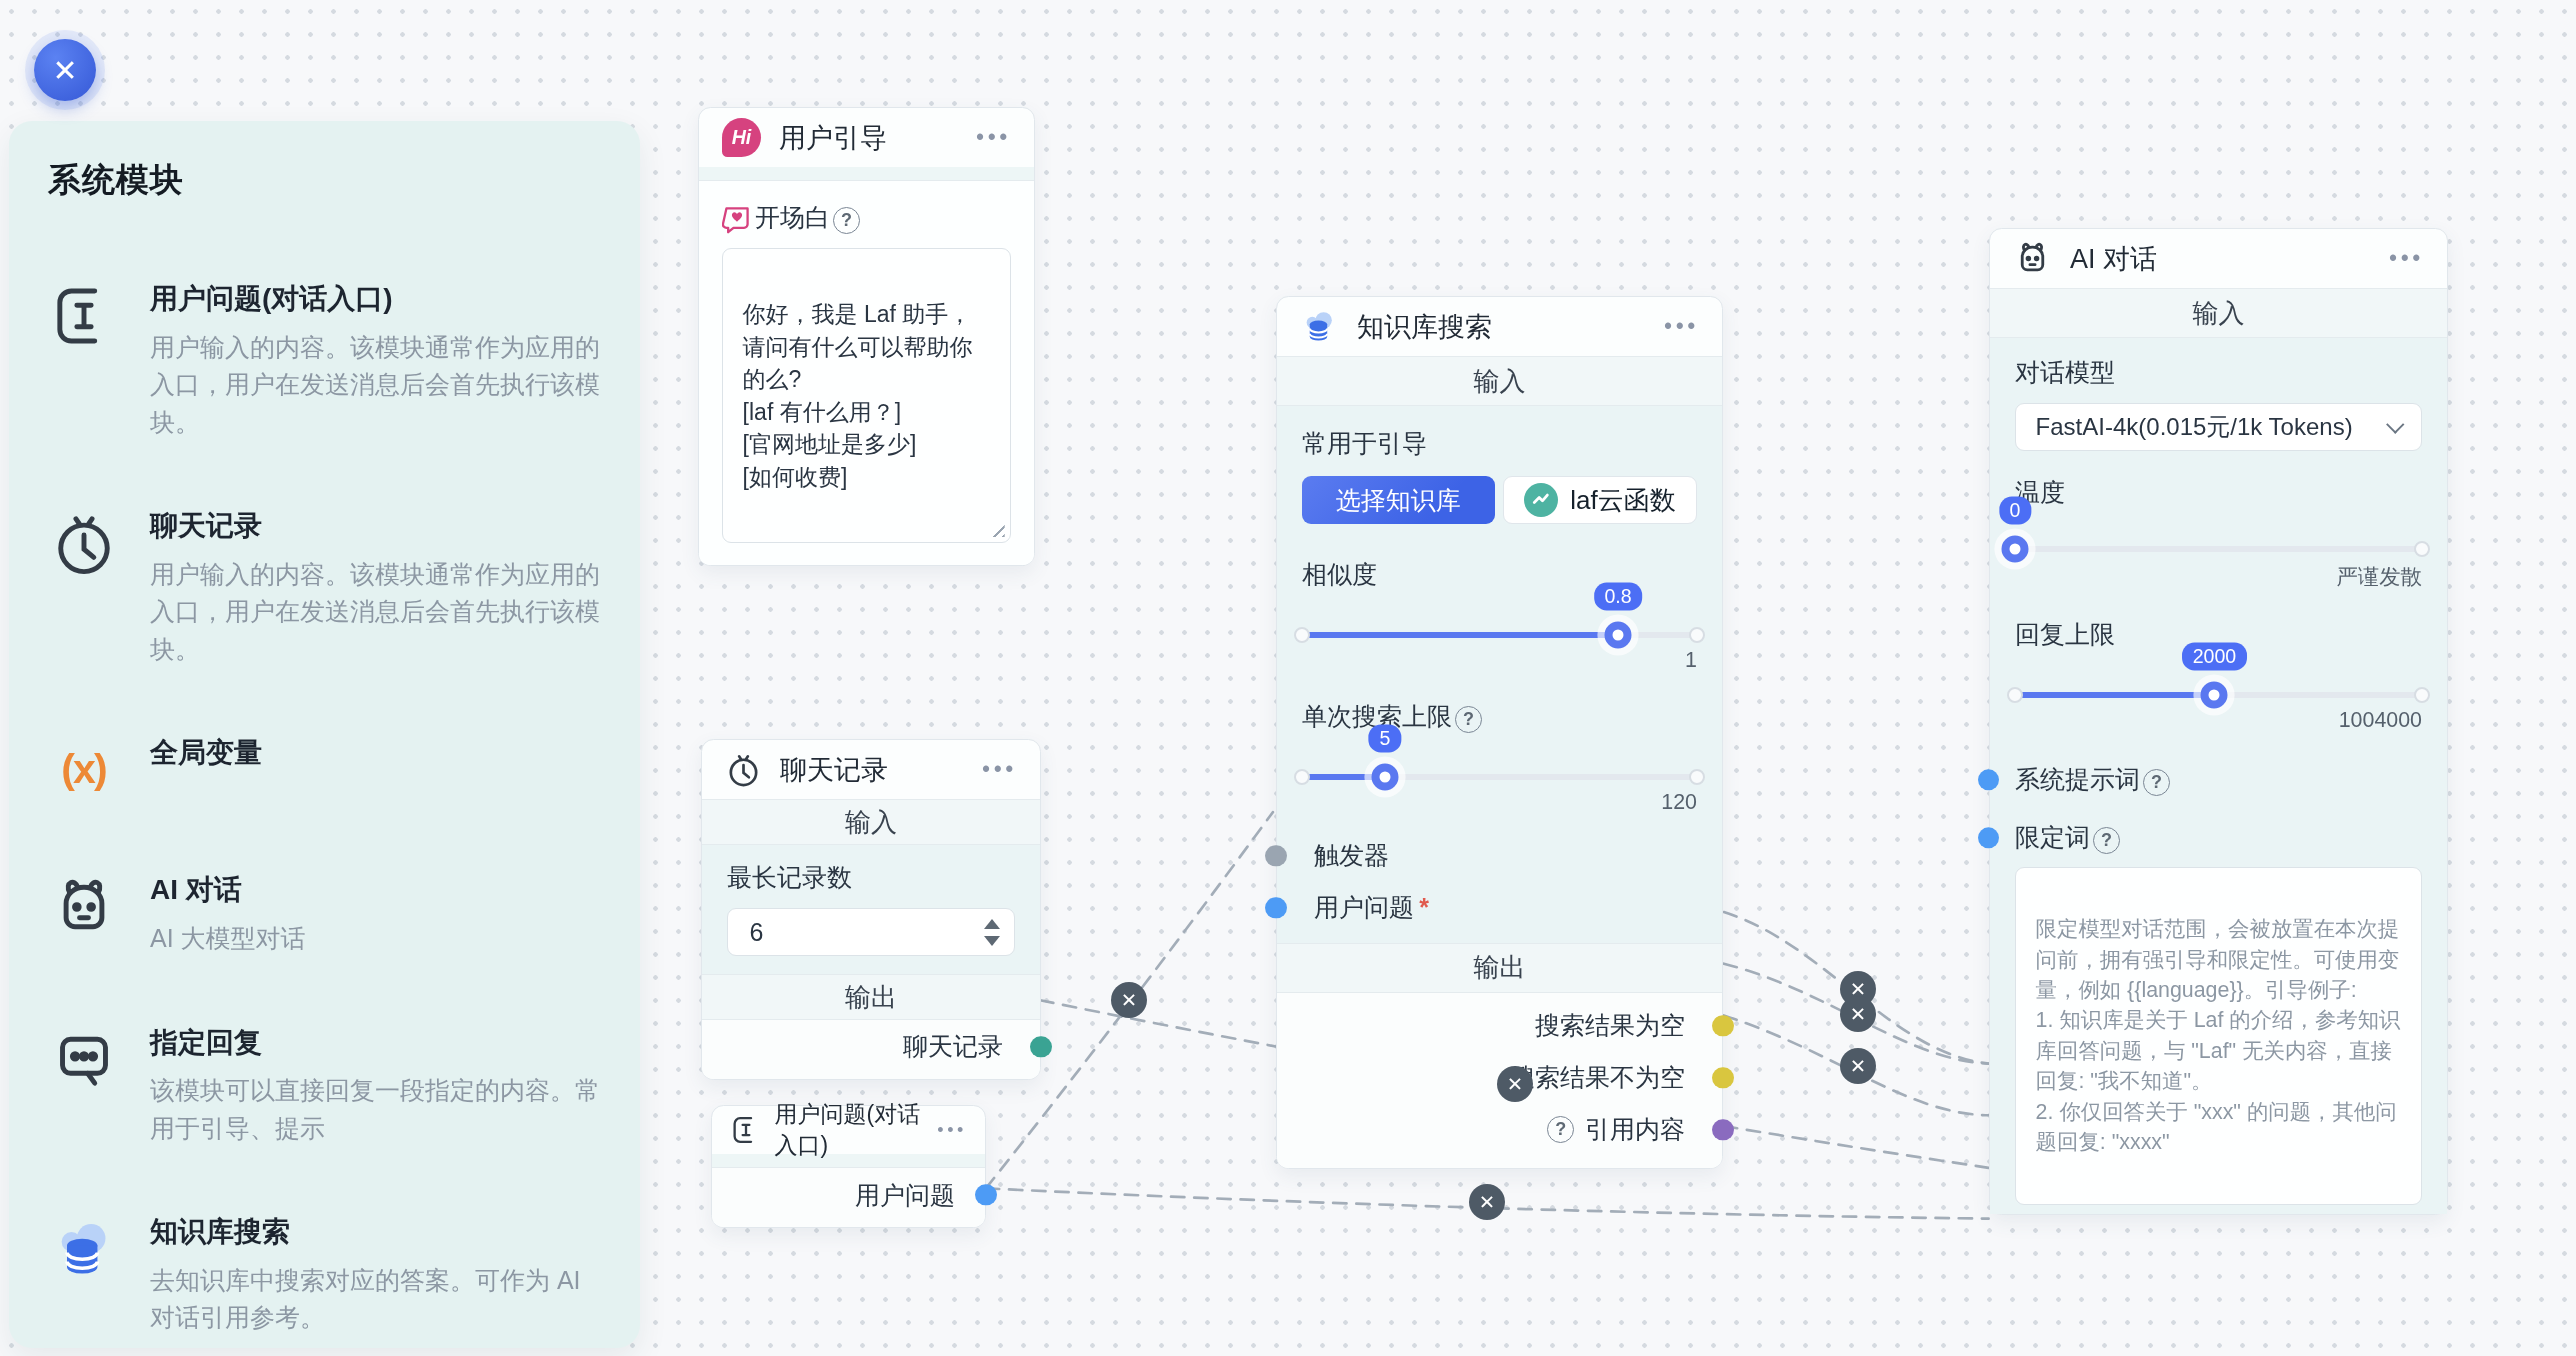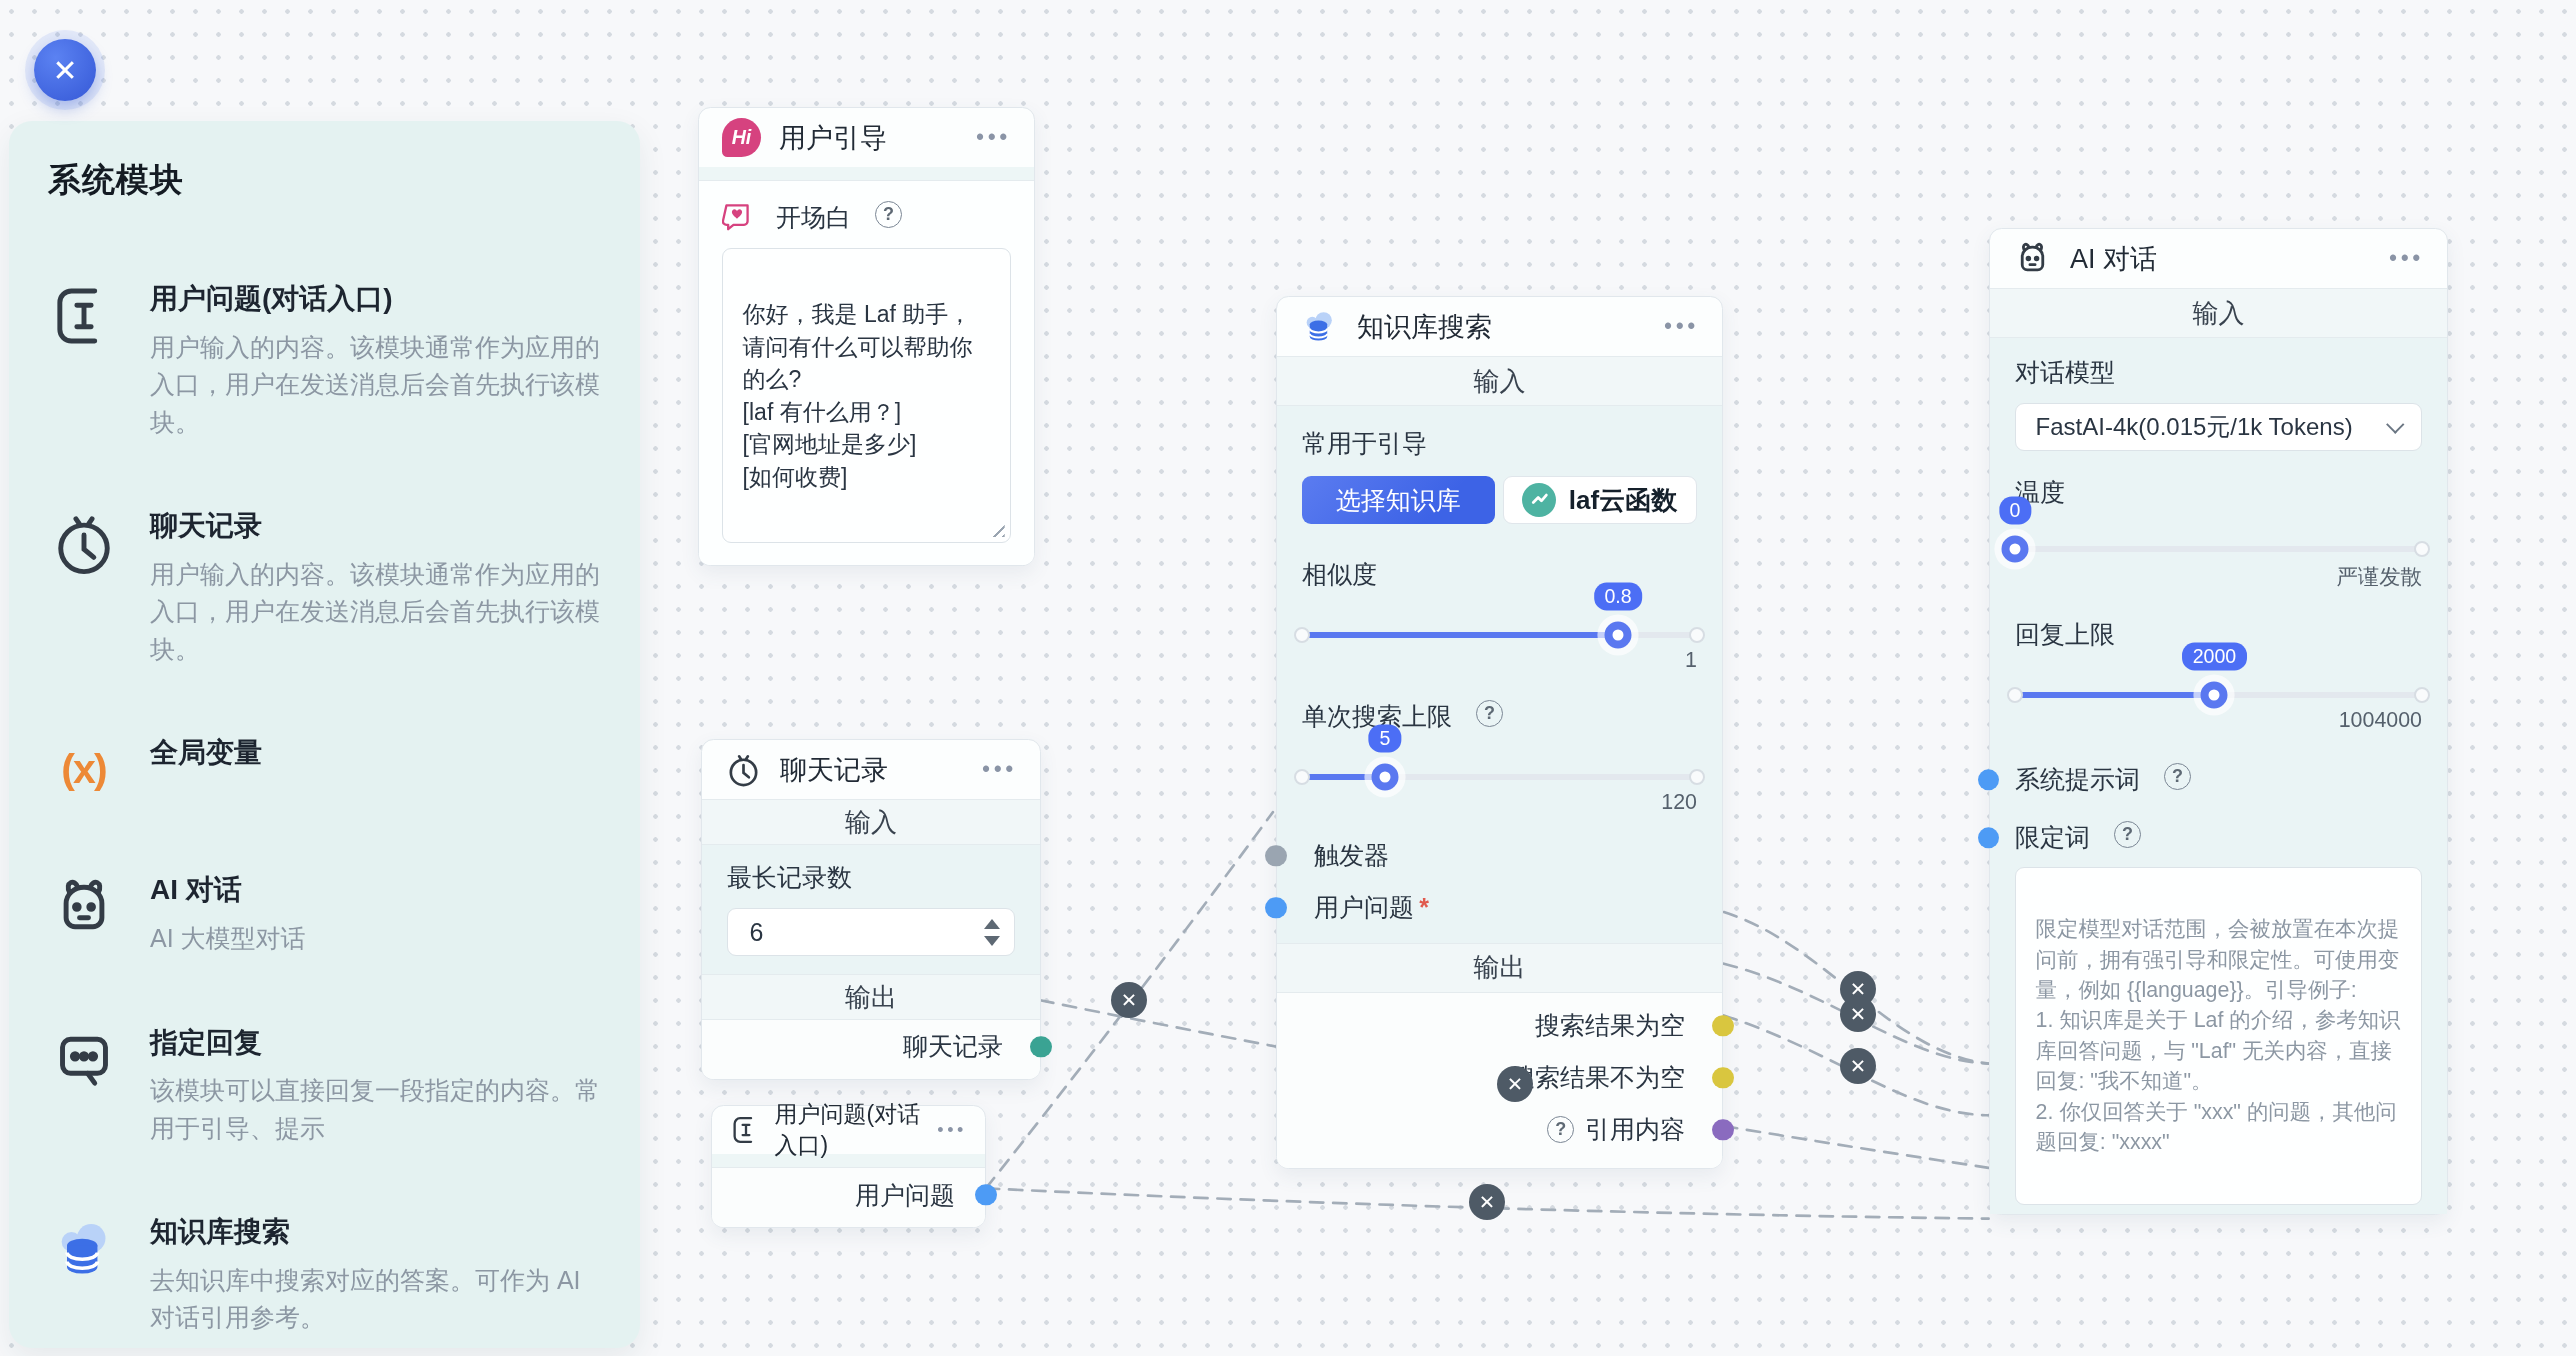--- a/index.html
+++ b/index.html
@@ -42,38 +42,38 @@
   .node{position:absolute;z-index:2;background:var(--node-bg);border:1.8px solid var(--node-border);
     border-radius:12.5px;box-shadow:0 7.1px 19.6px rgba(70,95,120,.08);font-size:25px}
   .node-header{display:flex;align-items:center;gap:18px;height:59px;padding:0 23px}
   .node-title{font-size:27px;color:#222B36;flex:1}
   .menu-dots{color:#8A94A6;font-size:23px;letter-spacing:3.6px;cursor:pointer;line-height:1}
   .thin-strip{height:14.3px;background:#EDF6F6;border-bottom:0.9px solid var(--bar-border)}
   .section-bar{height:50px;display:flex;align-items:center;justify-content:center;background:var(--bar-bg);
     border-top:0.9px solid var(--bar-border);border-bottom:0.9px solid var(--bar-border);font-size:26px;color:#39434F}
   .content{background:var(--content-bg);padding:21.4px 0 9px 0}
   .pad{margin:0 25px}
-  .fld-label{font-size:25px;color:#2A3542;display:flex;align-items:flex-start;gap:24px}
+  .fld-label{font-size:25px;color:#2A3542;display:flex;align-items:flex-end;gap:3px}
   .qmark{width:27px;height:27px;border:1.8px solid #7A8694;border-radius:50%;display:inline-flex;
     align-items:center;justify-content:center;font-size:18px;color:#5E6974;font-weight:600}
   .req{color:#E05A4E;margin-left:5.3px;font-weight:700}
   
   .ta{position:relative;background:#FEFFFF;border:1.8px solid #DCE3E8;border-radius:9px;
     padding:16px 19.6px;font-size:23px;line-height:1.42;color:#2A3542;white-space:pre-line;overflow:hidden}
   .ta.placeholder{color:#8C97A3;font-size:21.4px}
   .ta .grip{position:absolute;right:5.3px;bottom:5.3px;width:18px;height:18px;
     background:repeating-linear-gradient(135deg,transparent 0 4.5px,#9AA5B1 4.5px 6.2px);
     clip-path:polygon(100% 0,100% 100%,0 100%)}
   
   .btn-row{display:flex;gap:8px;margin-top:16px}
   .btn-primary{flex:1;height:48px;border-radius:9px;border:none;color:#fff;font-size:25px;
     background:linear-gradient(135deg,#5B7CF0 0%,#3D63E6 70%);display:flex;align-items:center;justify-content:center;cursor:pointer}
   .chip{flex:1;height:48px;background:#fff;border:1.8px solid #E0E6EB;border-radius:9px;
     display:flex;align-items:center;justify-content:center;gap:12.5px;cursor:pointer}
-  .chip-label{font-size:26px;font-weight:700;color:#15202B}
+  .chip-label{font-size:26px;font-weight:400;color:#15202B}
   .laf-ic{width:34px;height:34px;border-radius:50%;background:#4EB3A2;display:flex;align-items:center;justify-content:center}
   
   .slider{margin-top:41px;position:relative}
   .track{position:relative;height:5.3px;border-radius:2.7px;background:var(--track)}
   .fill{position:absolute;left:0;top:0;bottom:0;background:var(--slider-fill);border-radius:2.7px}
   .end-dot{position:absolute;top:50%;width:16px;height:16px;border:2.7px solid #D7DDE3;background:#F9FBFC;
     border-radius:50%;transform:translate(-50%,-50%)}
   .thumb{position:absolute;top:50%;width:27px;height:27px;background:#fff;border:8px solid var(--slider-fill);
     border-radius:50%;transform:translate(-50%,-50%);box-shadow:0 0 0 7.1px rgba(255,255,255,.65);cursor:pointer}
   .badge{position:absolute;bottom:30px;left:50%;transform:translateX(-50%);background:#4C6EF5;color:#fff;

